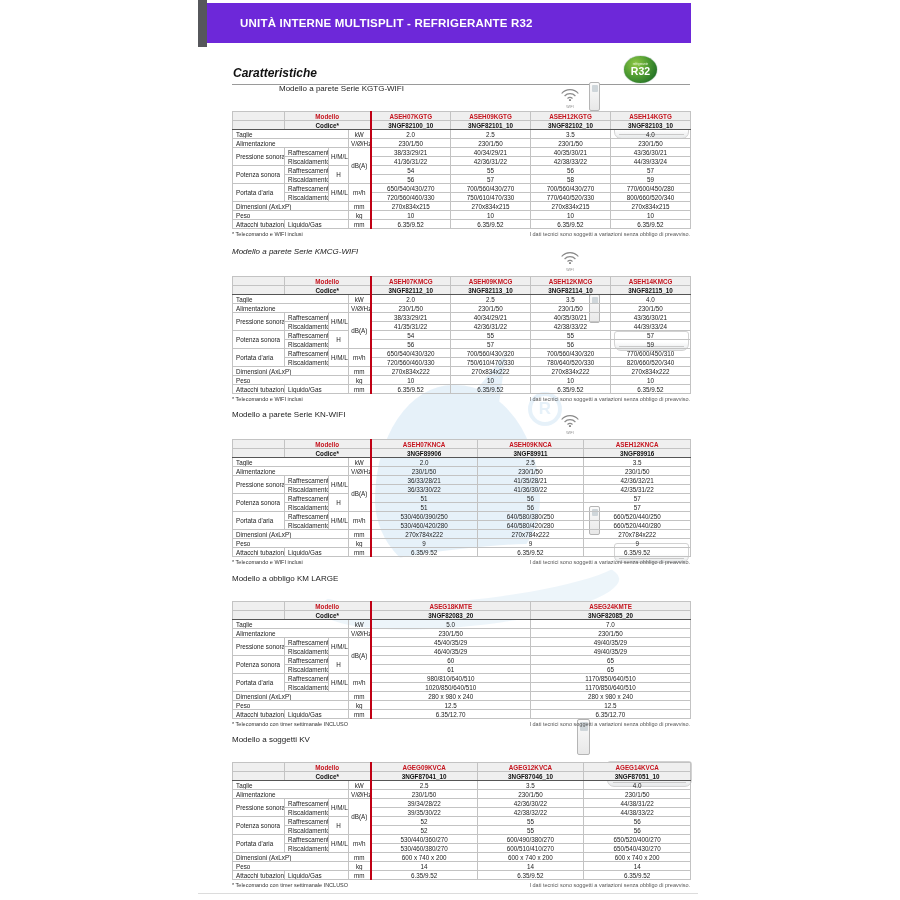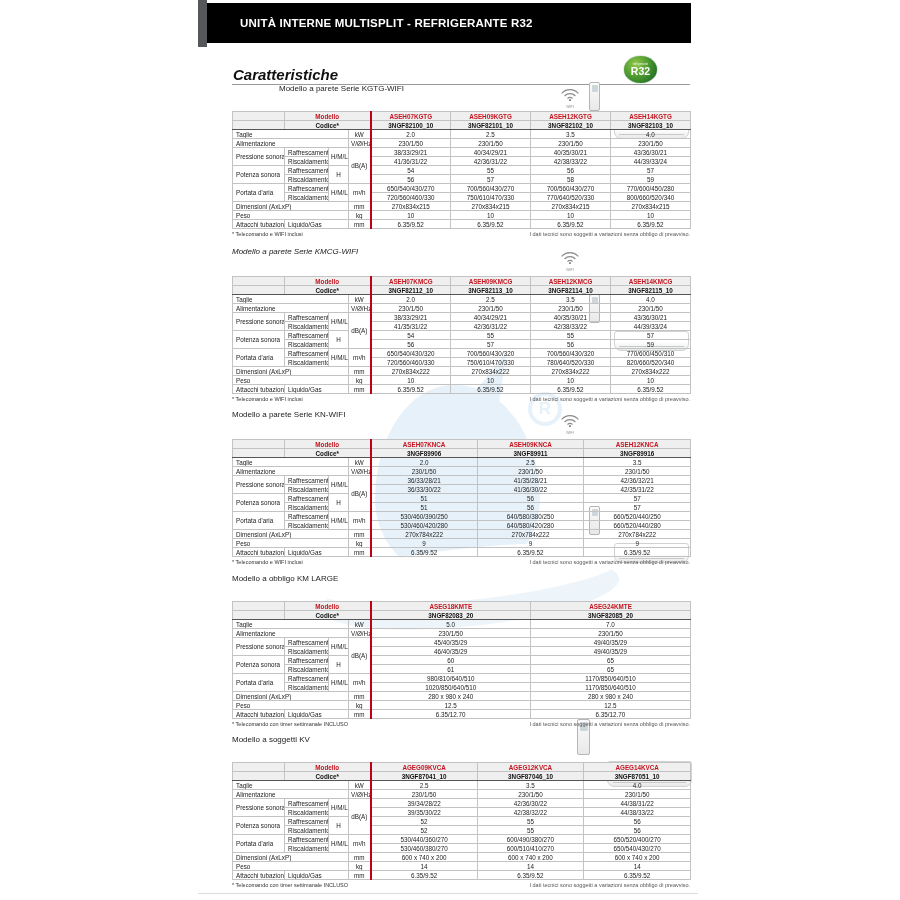--- a/index.html
+++ b/index.html
@@ -2,25 +2,25 @@
 <html><head>
 <meta charset="utf-8">
 <style>
   html,body{margin:0;padding:0;}
   body{width:900px;height:900px;background:#ffffff;position:relative;overflow:hidden;
        font-family:"Liberation Sans",sans-serif;-webkit-font-smoothing:antialiased;}
   .abs{position:absolute;}
 
   
   #edge-strip{left:198px;top:0;width:9px;height:47px;background:#56575b;}
-  #banner{left:207px;top:3px;width:484px;height:40px;background:#000000;display:flex;align-items:center;}
+  #banner{left:207px;top:3px;width:484px;height:40px;background:#6d28d9;display:flex;align-items:center;}
   #banner .t{color:#fff;font-weight:bold;font-size:11.5px;letter-spacing:.2px;padding-left:33px;}
 
   
-  #caratteristiche{left:233px;top:66px;font-size:15px;font-weight:bold;font-style:italic;color:#111;}
+  #caratteristiche{left:233px;top:66px;font-size:12px;font-weight:bold;font-style:italic;color:#111;}
   #heading-rule{left:232px;top:84px;width:458px;height:1px;background:#9a9a9a;}
 
   
   #r32-badge{left:624px;top:56px;width:33px;height:27px;border-radius:50%;
     background:radial-gradient(circle at 35% 30%,#8fc845 0%,#4d9a31 45%,#0d5c22 100%);
     display:flex;flex-direction:column;align-items:center;justify-content:center;box-shadow:0 0 1px #064d1c;}
   #r32-badge .tiny{color:#eaf5e0;font-size:3px;line-height:3px;}
   #r32-badge .big{color:#fff;font-weight:bold;font-size:10.5px;line-height:10px;}
 
   

